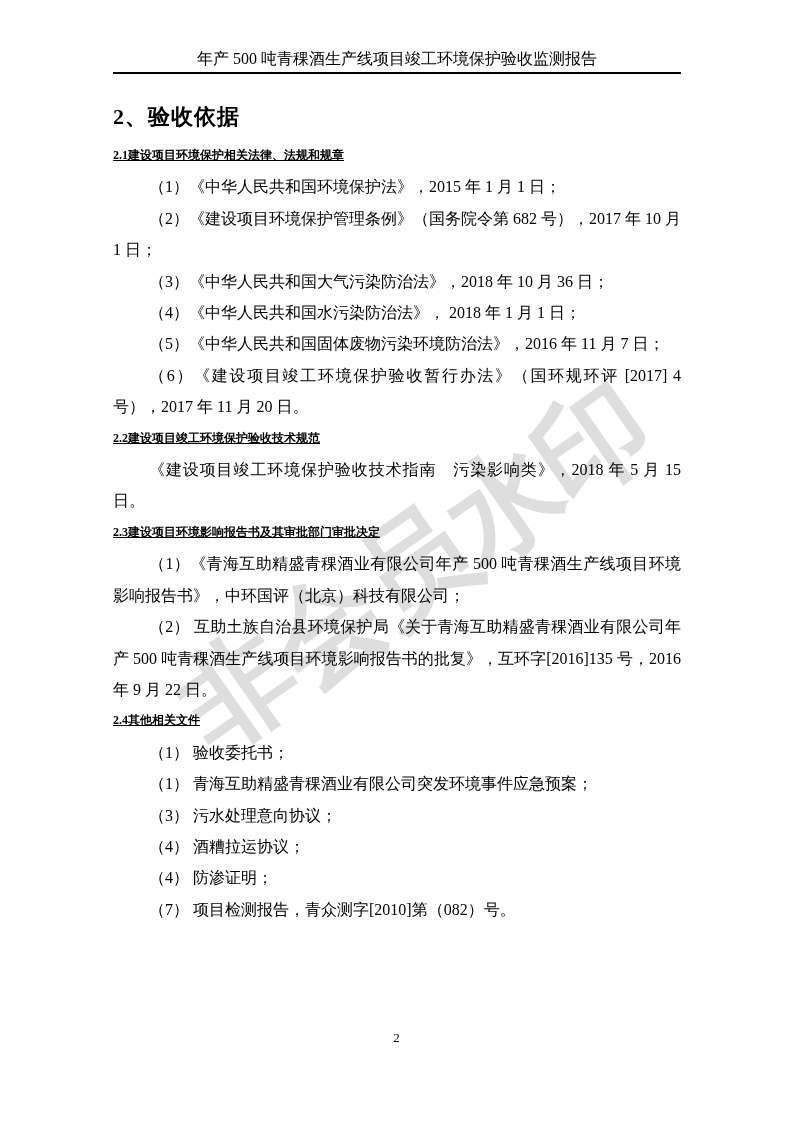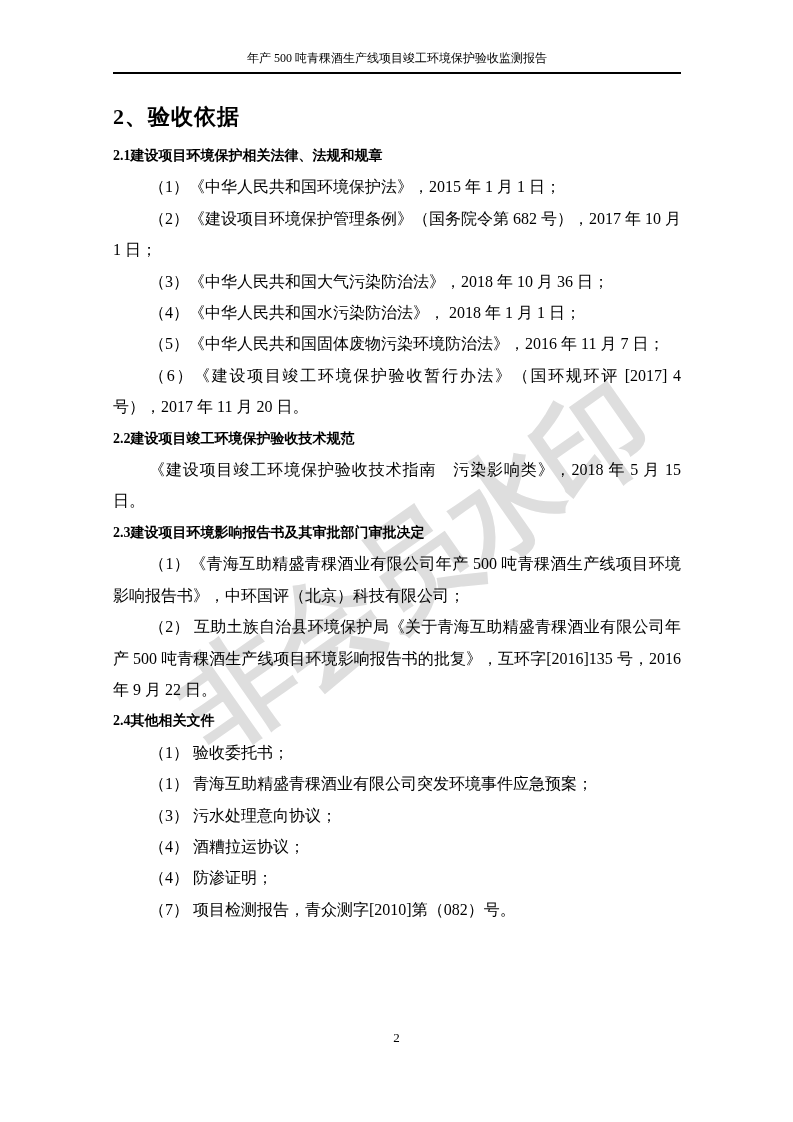--- a/index.html
+++ b/index.html
@@ -27,21 +27,21 @@
     white-space: nowrap;
     color: #dedede;
     z-index: 0;
     user-select: none;
   }
   .page-header {
     position: absolute;
     left: 113px; top: 50px;
     width: 568px;
     text-align: center;
-    font-size: 12px;
+    font-size: 16px;
     line-height: 17px;
     padding-bottom: 5px;
     border-bottom: 2px solid #000;
     z-index: 1;
   }
   .doc {
     position: absolute;
     left: 113px; top: 100px;
     width: 568px;
     z-index: 1;
@@ -49,23 +49,24 @@
     line-height: 31.4px;
   }
   .doc-title {
     font-size: 22px;
     font-weight: bold;
     line-height: 34px;
     margin-bottom: 6px;
     letter-spacing: 1px;
   }
   .subsection-heading {
-    font-size: 14px;
+    font-size: 12px;
     font-weight: bold;
     line-height: 31.4px;
+    text-decoration: underline;
   }
   .para {
     text-indent: 2.25em;
     text-align: justify;
     text-justify: inter-ideograph;
     line-height: 31.4px;
   }
   .page-footer {
     position: absolute;
     left: 0; top: 1030px;

